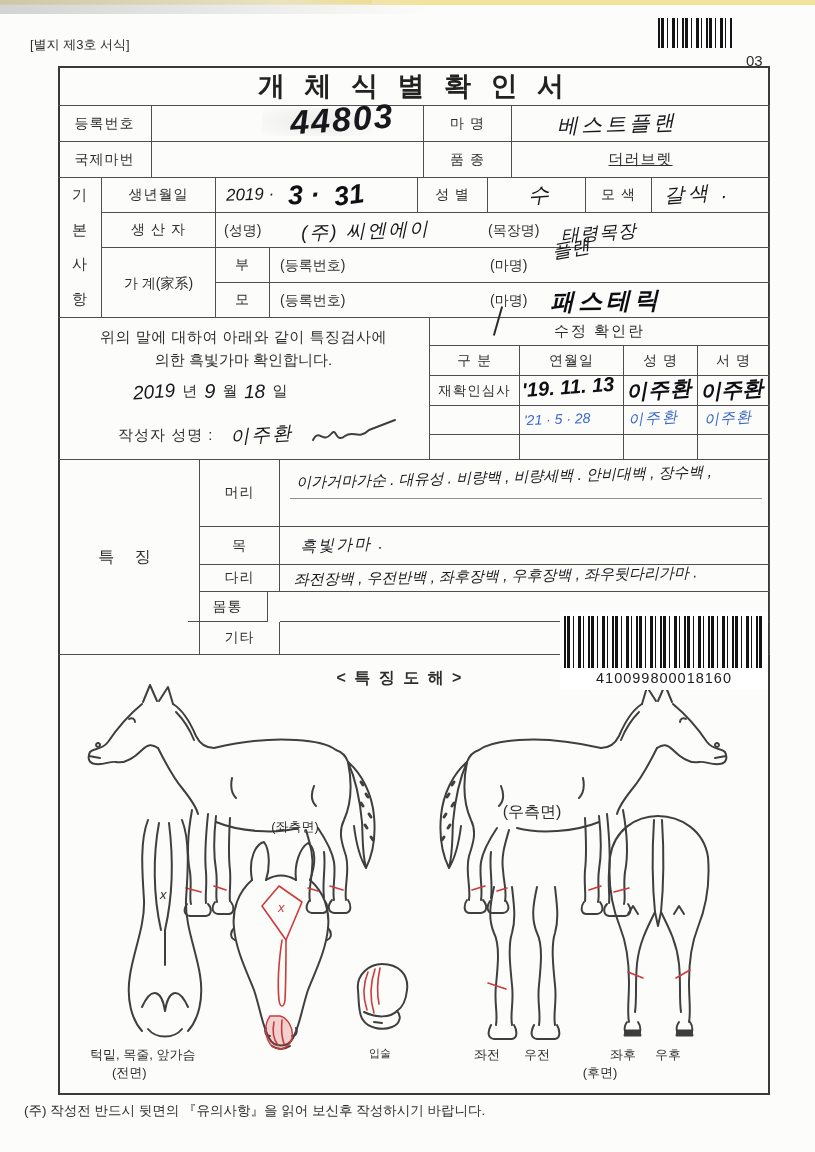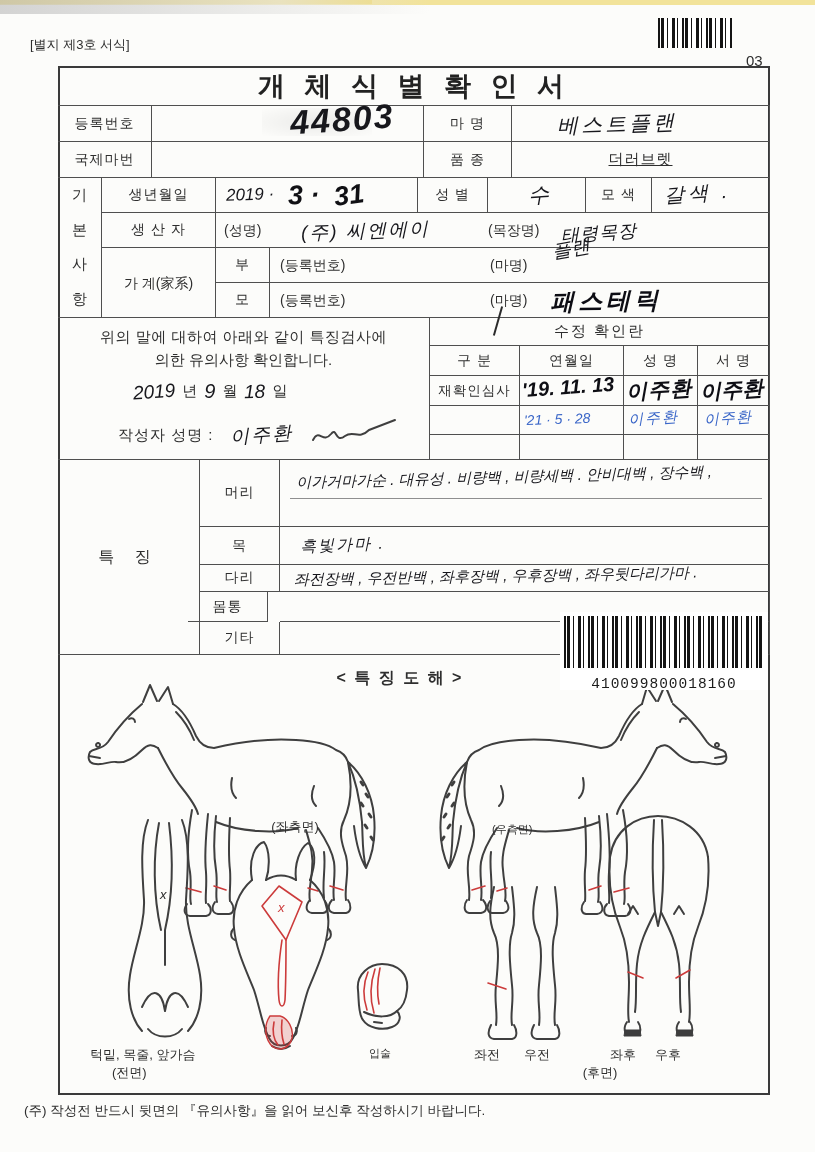--- a/index.html
+++ b/index.html
@@ -103,21 +103,21 @@
   </div>
   <div class="cell lbl" style="left:216px;top:283px;width:54px;height:35px;">모</div>
   <div class="cell" style="left:270px;top:283px;width:500px;height:35px;">
     <span class="printed abs" style="left:10px;top:9px;">(등록번호)</span>
     <span class="printed abs" style="left:220px;top:9px;">(마명)</span>
     <span class="hw abs" style="left:280px;top:2px;font-size:24px;font-weight:900;letter-spacing:4px;color:#0d0d14;transform:rotate(-1deg);z-index:5;">패스테릭</span>
   </div>
 
   <div class="cell" style="left:58px;top:318px;width:372px;height:142px;">
     <div class="printed" style="text-align:center;margin-top:10px;font-size:15px;letter-spacing:.5px;">위의 말에 대하여 아래와 같이 특징검사에</div>
-    <div class="printed" style="text-align:center;margin-top:4px;font-size:15px;">의한 유의사항 확인합니다.</div>
+    <div class="printed" style="text-align:center;margin-top:4px;font-size:15px;">의한 흑빛가마 확인합니다.</div>
     <div class="abs flexrow" style="left:75px;top:62px;gap:7px;">
       <span class="hw rot-4" style="font-size:19px;">2019</span>
       <span class="printed" style="font-size:15px;">년</span>
       <span class="hw" style="font-size:20px;">9</span>
       <span class="printed" style="font-size:15px;">월</span>
       <span class="hw rot-2" style="font-size:19px;">18</span>
       <span class="printed" style="font-size:15px;">일</span>
     </div>
     <div class="abs flexrow" style="left:60px;top:100px;gap:16px;">
       <span class="printed" style="font-size:15px;letter-spacing:1px;">작성자 성명 :</span>
@@ -179,21 +179,21 @@
   <div class="cell" style="left:280px;top:565px;width:490px;height:27px;">
     <span class="hw" style="position:absolute;left:14px;top:2px;font-size:15px;transform:rotate(-1deg);white-space:nowrap;">좌전장백 ,  우전반백 ,  좌후장백 , 우후장백 ,  좌우뒷다리가마 .</span>
   </div>
   <div class="cell lbl" style="left:188px;top:592px;width:80px;height:30px;">몸통</div>
   <div class="cell" style="left:280px;top:592px;width:490px;height:30px;"></div>
   <div class="cell lbl" style="left:200px;top:622px;width:80px;height:33px;">기타</div>
   <div class="cell" style="left:280px;top:622px;width:490px;height:33px;"></div>
 
   <div class="abs" style="left:560px;top:612px;width:208px;height:78px;background:#fff;z-index:8;">
     <div class="barcode" style="position:absolute;left:4px;top:4px;width:200px;height:52px;"></div>
-    <div style="position:absolute;left:0;top:64px;width:208px;text-align:center;font-family:Liberation Mono, monospace;font-size:14.5px;letter-spacing:1px;color:#1c1c1c;">410099800018160</div>
+    <div style="position:absolute;left:0;top:58px;width:208px;text-align:center;font-family:Liberation Sans, sans-serif;font-size:14.5px;letter-spacing:1px;color:#1c1c1c;">410099800018160</div>
   </div>
   <div class="abs" style="left:300px;top:668px;width:200px;text-align:center;font-size:16px;font-weight:bold;letter-spacing:2px;">&lt; 특 징 도 해 &gt;</div>
 
   <svg class="abs" style="left:80px;top:682px;" width="320" height="250" viewBox="0 0 320 250">
     <defs>
       <g id="horseSide">
         <path class="pen" d="M63,20 L70,3 L77,19 M79,19 L88,5 L93,22"></path>
         <path class="pen" d="M62,22 C50,32 36,48 28,60 C22,68 14,66 10,70 C7,76 9,82 16,82 C24,83 30,79 36,80 C46,82 56,74 62,68 C68,62 72,62 78,66"></path>
         <path class="pen" d="M93,22 C103,28 110,40 116,54 C120,62 126,66 134,66 C160,60 190,56 216,58 C234,59 248,62 256,68 C262,70 266,74 268,80"></path>
         <path class="pen" d="M96,30 C104,38 110,48 114,58"></path>
@@ -215,21 +215,21 @@
       </g>
     </defs>
     <use href="#horseSide"></use>
   </svg>
 
   <svg class="abs" style="left:415px;top:682px;" width="320" height="250" viewBox="0 0 320 250">
     <use href="#horseSide" transform="translate(320,0) scale(-1,1)"></use>
   </svg>
 
   <div class="abs printed" style="left:255px;top:818px;width:80px;text-align:center;font-size:13px;">(좌측면)</div>
-  <div class="abs printed" style="left:492px;top:822px;width:80px;text-align:left;font-size:11px;">(우측면)</div>
+  <div class="abs printed" style="left:492px;top:802px;width:80px;text-align:center;font-size:16px;">(우측면)</div>
 
   <svg class="abs" style="left:116px;top:815px;" width="100" height="230" viewBox="0 0 100 230">
     <path class="pen" d="M32,5 C24,25 26,55 28,85 C29,110 18,135 14,160 C10,185 16,205 26,216"></path>
     <path class="pen" d="M66,5 C74,25 72,55 70,85 C69,110 80,135 84,160 C88,185 82,205 72,216"></path>
     <path class="pen" d="M43,8 C37,40 37,80 45,115 M53,8 C57,40 57,80 49,115 M49,115 L49,150"></path>
     <path class="pen" d="M26,192 C36,170 46,176 49,196 M72,192 C62,170 52,176 49,196"></path>
     <path class="pen" d="M32,214 C40,224 58,224 66,214"></path>
     <text x="44" y="84" font-size="13" fill="#2b2b2b" font-style="italic">x</text>
   </svg>
 

